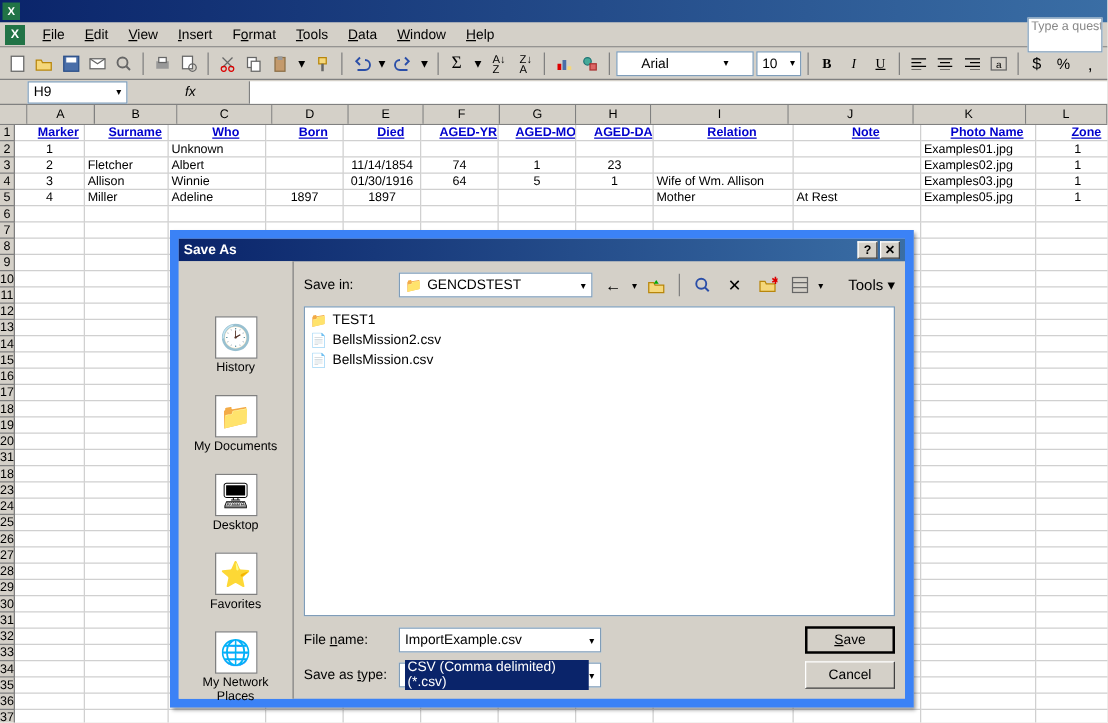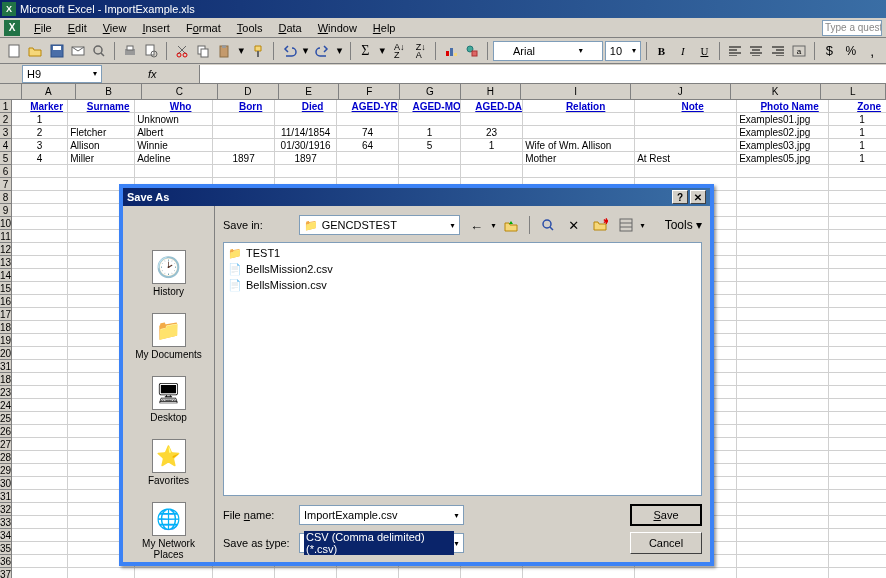--- a/index.html
+++ b/index.html
@@ -7,21 +7,21 @@
 
 
 .titlebar { background: linear-gradient(to right, #0a246a, #3a6ea5); height: 18px; display: flex; align-items: center; padding: 0 2px; color: #fff; font-size: 11px; }
 .titlebar .app-icon { width: 14px; height: 14px; background: #217346; margin-right: 4px; display: inline-flex; align-items: center; justify-content: center; color: #fff; font-size: 9px; font-weight: bold; }
 
 
 .menubar { background: #d4d0c8; height: 20px; display: flex; align-items: center; padding: 0 4px; border-bottom: 1px solid #808080; }
 .menubar .app-icon2 { width: 16px; height: 16px; background: #217346; margin-right: 6px; display: inline-flex; align-items: center; justify-content: center; color: #fff; font-size: 10px; font-weight: bold; }
 .menubar .menu-item { padding: 2px 8px; cursor: default; }
 .menubar .menu-item u { text-decoration: underline; }
-.menubar .ask-box { margin-left: auto; border: 1px solid #7f9db9; background: #fff; width: 60px; height: 16px; font-size: 10px; color: #888; padding: 1px 2px; overflow: hidden; white-space: nowrap; }
+.menubar .ask-box { margin-left: auto; border: 1px solid #7f9db9; background: #fff; width: 60px; height: 28px; font-size: 10px; color: #888; padding: 1px 2px; overflow: hidden; white-space: nowrap; }
 
 
 .toolbar { background: #d4d0c8; height: 26px; display: flex; align-items: center; padding: 0 4px; border-bottom: 1px solid #808080; gap: 2px; }
 .tbtn { width: 22px; height: 22px; border: 1px solid transparent; display: inline-flex; align-items: center; justify-content: center; cursor: default; }
 .tsep { width: 1px; height: 18px; background: #808080; margin: 0 3px; }
 .tdrop { width: 12px; display: inline-flex; align-items: center; justify-content: center; }
 .font-sel { border: 1px solid #7f9db9; background: #fff; height: 20px; width: 120px; display: flex; align-items: center; padding: 0 19px; font-size: 11px; }
 .size-sel { border: 1px solid #7f9db9; background: #fff; height: 20px; width: 40px; display: flex; align-items: center; padding: 0 4px; font-size: 11px; }
 .sel-arrow { margin-left: auto; font-size: 8px; color: #000; }
 
@@ -39,21 +39,21 @@
 .grid-body { display: flex; }
 .row-headers { width: 22px; background: #d4d0c8; }
 .rowh { height: 13px; border-bottom: 1px solid #808080; border-right: 1px solid #808080; text-align: center; font-size: 10px; display: flex; align-items: center; justify-content: center; }
 .cells { position: relative; }
 .row { display: flex; height: 13px; }
 .cell { border-right: 1px solid #d0d0d0; border-bottom: 1px solid #d0d0d0; font-size: 10px; padding: 0 2px; display: flex; align-items: center; overflow: hidden; white-space: nowrap; }
 .hdr-cell { color: #0000cc; text-decoration: underline; font-weight: bold; justify-content: center; padding-left: 16px; }
 .center { justify-content: center; }
 
 
-.dialog { position: absolute; left: 119px; top: 184px; width: 595px; height: 382px; border: 4px solid #3b82f6; background: #d4d0c8; box-shadow: 2px 2px 3px rgba(0,0,0,0.4); }
+.dialog { position: absolute; left: 136px; top: 184px; width: 595px; height: 382px; border: 7px solid #3b82f6; background: #d4d0c8; box-shadow: 2px 2px 3px rgba(0,0,0,0.4); }
 .dlg-title { background: linear-gradient(to right, #0a246a, #3a6ea5); height: 18px; display: flex; align-items: center; color: #fff; font-weight: bold; padding: 0 4px; font-size: 11px; }
 .dlg-title .spacer { flex: 1; }
 .dlg-title .wbtn { width: 16px; height: 14px; background: #d4d0c8; border: 1px solid #fff; border-right-color: #404040; border-bottom-color: #404040; margin-left: 2px; display: flex; align-items: center; justify-content: center; font-size: 10px; font-weight: bold; color: #000; cursor: default; }
 .dlg-body { display: flex; height: calc(100% - 18px); }
 .dlg-sidebar { width: 92px; background: #d4d0c8; border-right: 1px solid #808080; display: flex; flex-direction: column; align-items: center; padding-top: 40px; gap: 8px; }
 .side-item { display: flex; flex-direction: column; align-items: center; gap: 2px; cursor: default; padding: 4px; }
 .side-item .icon-box { width: 34px; height: 34px; border: 1px solid #808080; background: #fff; display: flex; align-items: center; justify-content: center; font-size: 20px; }
 .side-item .label { font-size: 10px; text-align: center; }
 .dlg-main { flex: 1; display: flex; flex-direction: column; padding: 8px; }
 .dlg-row { display: flex; align-items: center; gap: 6px; margin-bottom: 6px; }
@@ -78,21 +78,20 @@
 .cE { width: 62px; } .cF { width: 62px; } .cG { width: 62px; } .cH { width: 62px; }
 .cI { width: 112px; } .cJ { width: 102px; } .cK { width: 92px; } .cL { width: 67px; }
 
 svg { display: block; }
 </style>
 </head>
 <body>
 
 <div class="titlebar">
   <span class="app-icon">X</span>
-  <span>Microsoft Excel - ImportExample.xls</span>
 </div>
 
 <div class="menubar">
   <span class="app-icon2">X</span>
   <span class="menu-item"><u>F</u>ile</span>
   <span class="menu-item"><u>E</u>dit</span>
   <span class="menu-item"><u>V</u>iew</span>
   <span class="menu-item"><u>I</u>nsert</span>
   <span class="menu-item">F<u>o</u>rmat</span>
   <span class="menu-item"><u>T</u>ools</span>

